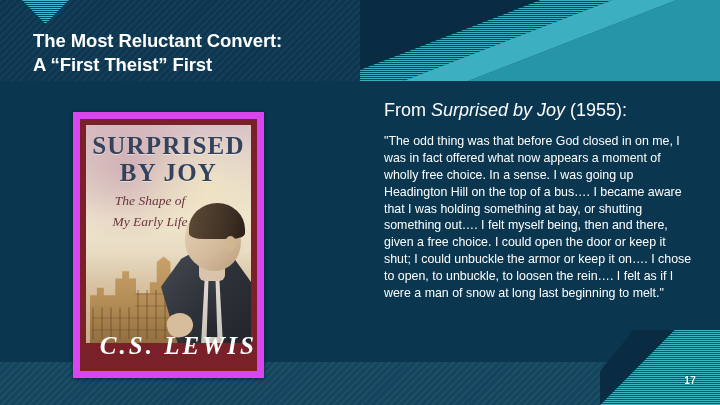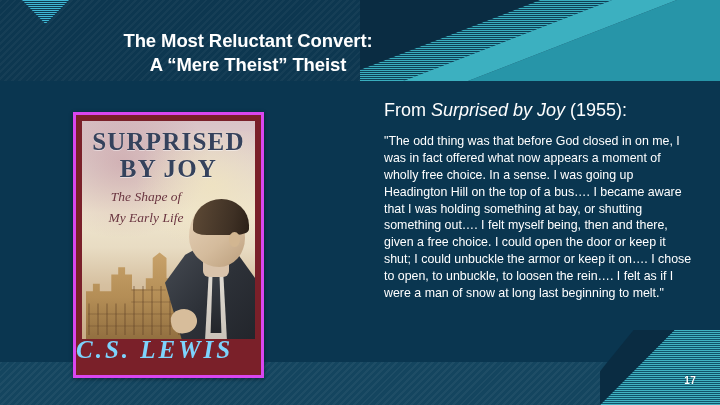--- a/index.html
+++ b/index.html
@@ -162,35 +162,34 @@
     position: absolute;
     left: 33px;
     top: 29px;
     width: 430px;
     color: #ffffff;
     font-size: 18.5px;
     font-weight: bold;
     line-height: 1.28;
     letter-spacing: -0.1px;
     z-index: 6;
-    text-align: center;
   }
   .title-line { display: block; white-space: nowrap; }
 
   
   .book {
     position: absolute;
     left: 73px;
     top: 112px;
     width: 191px;
     height: 266px;
     background: #7a2029;
     box-shadow: 0 1px 4px rgba(0,0,0,0.45);
     overflow: hidden;
-    border: 3px solid #d946ef;
+    border: 7px solid #d946ef;
     box-sizing: border-box;
     padding-left: 32px;
   }
   .book-inner {
     position: absolute;
     left: 6px; top: 6px;
     right: 6px;
     height: 218px;
     background:
       linear-gradient(to bottom,
@@ -334,22 +333,22 @@
     font-size: 13.5px;
     line-height: 1.55;
     z-index: 4;
   }
   .cv-sub span { display: block; }
   .cv-author {
     position: absolute;
     left: 0; right: 0; bottom: 5px;
     height: 40px;
     line-height: 40px;
-    text-align: left;
-    color: #7dd3fc;
+    text-align: right;
+    color: #ffffff;
     font-family: "Liberation Serif", serif;
     font-size: 25px;
     font-weight: bold;
     letter-spacing: 3px;
     font-style: italic;
   }
 
   
   .text-col {
     position: absolute;
@@ -387,21 +386,21 @@
     <div class="shape tr-teal-main"></div>
     <div class="shape tr-teal-light"></div>
     <div class="shape tr-teal-striped"></div>
     <div class="shape tr-navy"></div>
   </div>
 
   <div class="tl-triangle"></div>
 
   <div class="title">
     <span class="title-line">The Most Reluctant Convert:</span>
-    <span class="title-line">A “Mere Theist” Theist</span>
+    <span class="title-line">A “First Theist” First</span>
   </div>
 
   <div class="book">
     <div class="book-inner">
       <div class="cloud-a"></div>
       <div class="cloud-b"></div>
       <div class="castle"></div>
       <div class="castle-win"></div>
       <div class="portrait">
         <div class="p-jacket"></div>

